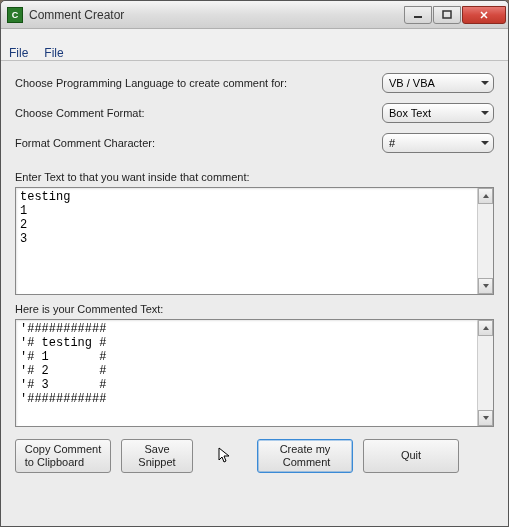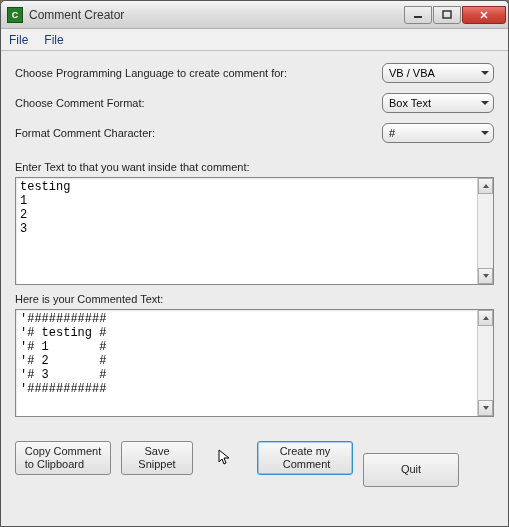--- a/index.html
+++ b/index.html
@@ -58,25 +58,25 @@
   cursor: pointer;
 }
 .win-btn.close {
   background: linear-gradient(to bottom, #e67a73 0%, #d44a3f 50%, #c0392b 100%);
   color: #fff;
   border-color: #8a2a20;
   width: 44px;
 }
 .win-btn.min, .win-btn.max { color: #333; }
 .menubar {
-  height: 22px;
+  height: 32px;
   background: #f0f0f0;
   border-bottom: 1px solid #c0c0c0;
   display: flex;
-  align-items: center;
+  align-items: flex-end;
   padding: 0 8px;
   gap: 16px;
 }
 .menu-item { color: #1a3a7a; font-size: 12px; cursor: pointer; }
 .content {
   flex: 1;
   padding: 12px 14px 10px 14px;
   display: flex;
   flex-direction: column;
   background: #ececec;
@@ -171,21 +171,21 @@
   text-align: center;
   font-size: 11px;
   color: #222;
   cursor: pointer;
   padding: 0 8px;
   line-height: 1.2;
 }
 .btn.copy { width: 96px; }
 .btn.save { width: 72px; }
 .btn.create { width: 96px; border: 1px solid #3a8ad6; box-shadow: 0 0 0 1px rgba(58,138,214,0.4) inset; }
-.btn.quit { width: 96px; margin-top: 24px; }
+.btn.quit { width: 96px; }
 .cursor-gap { width: 44px; display:flex; align-items:center; justify-content:center; }
 .cursor {
   width: 14px; height: 18px;
   position: relative;
 }
 .cursor svg { width: 14px; height: 18px; }
 </style>
 </head>
 <body>
 

